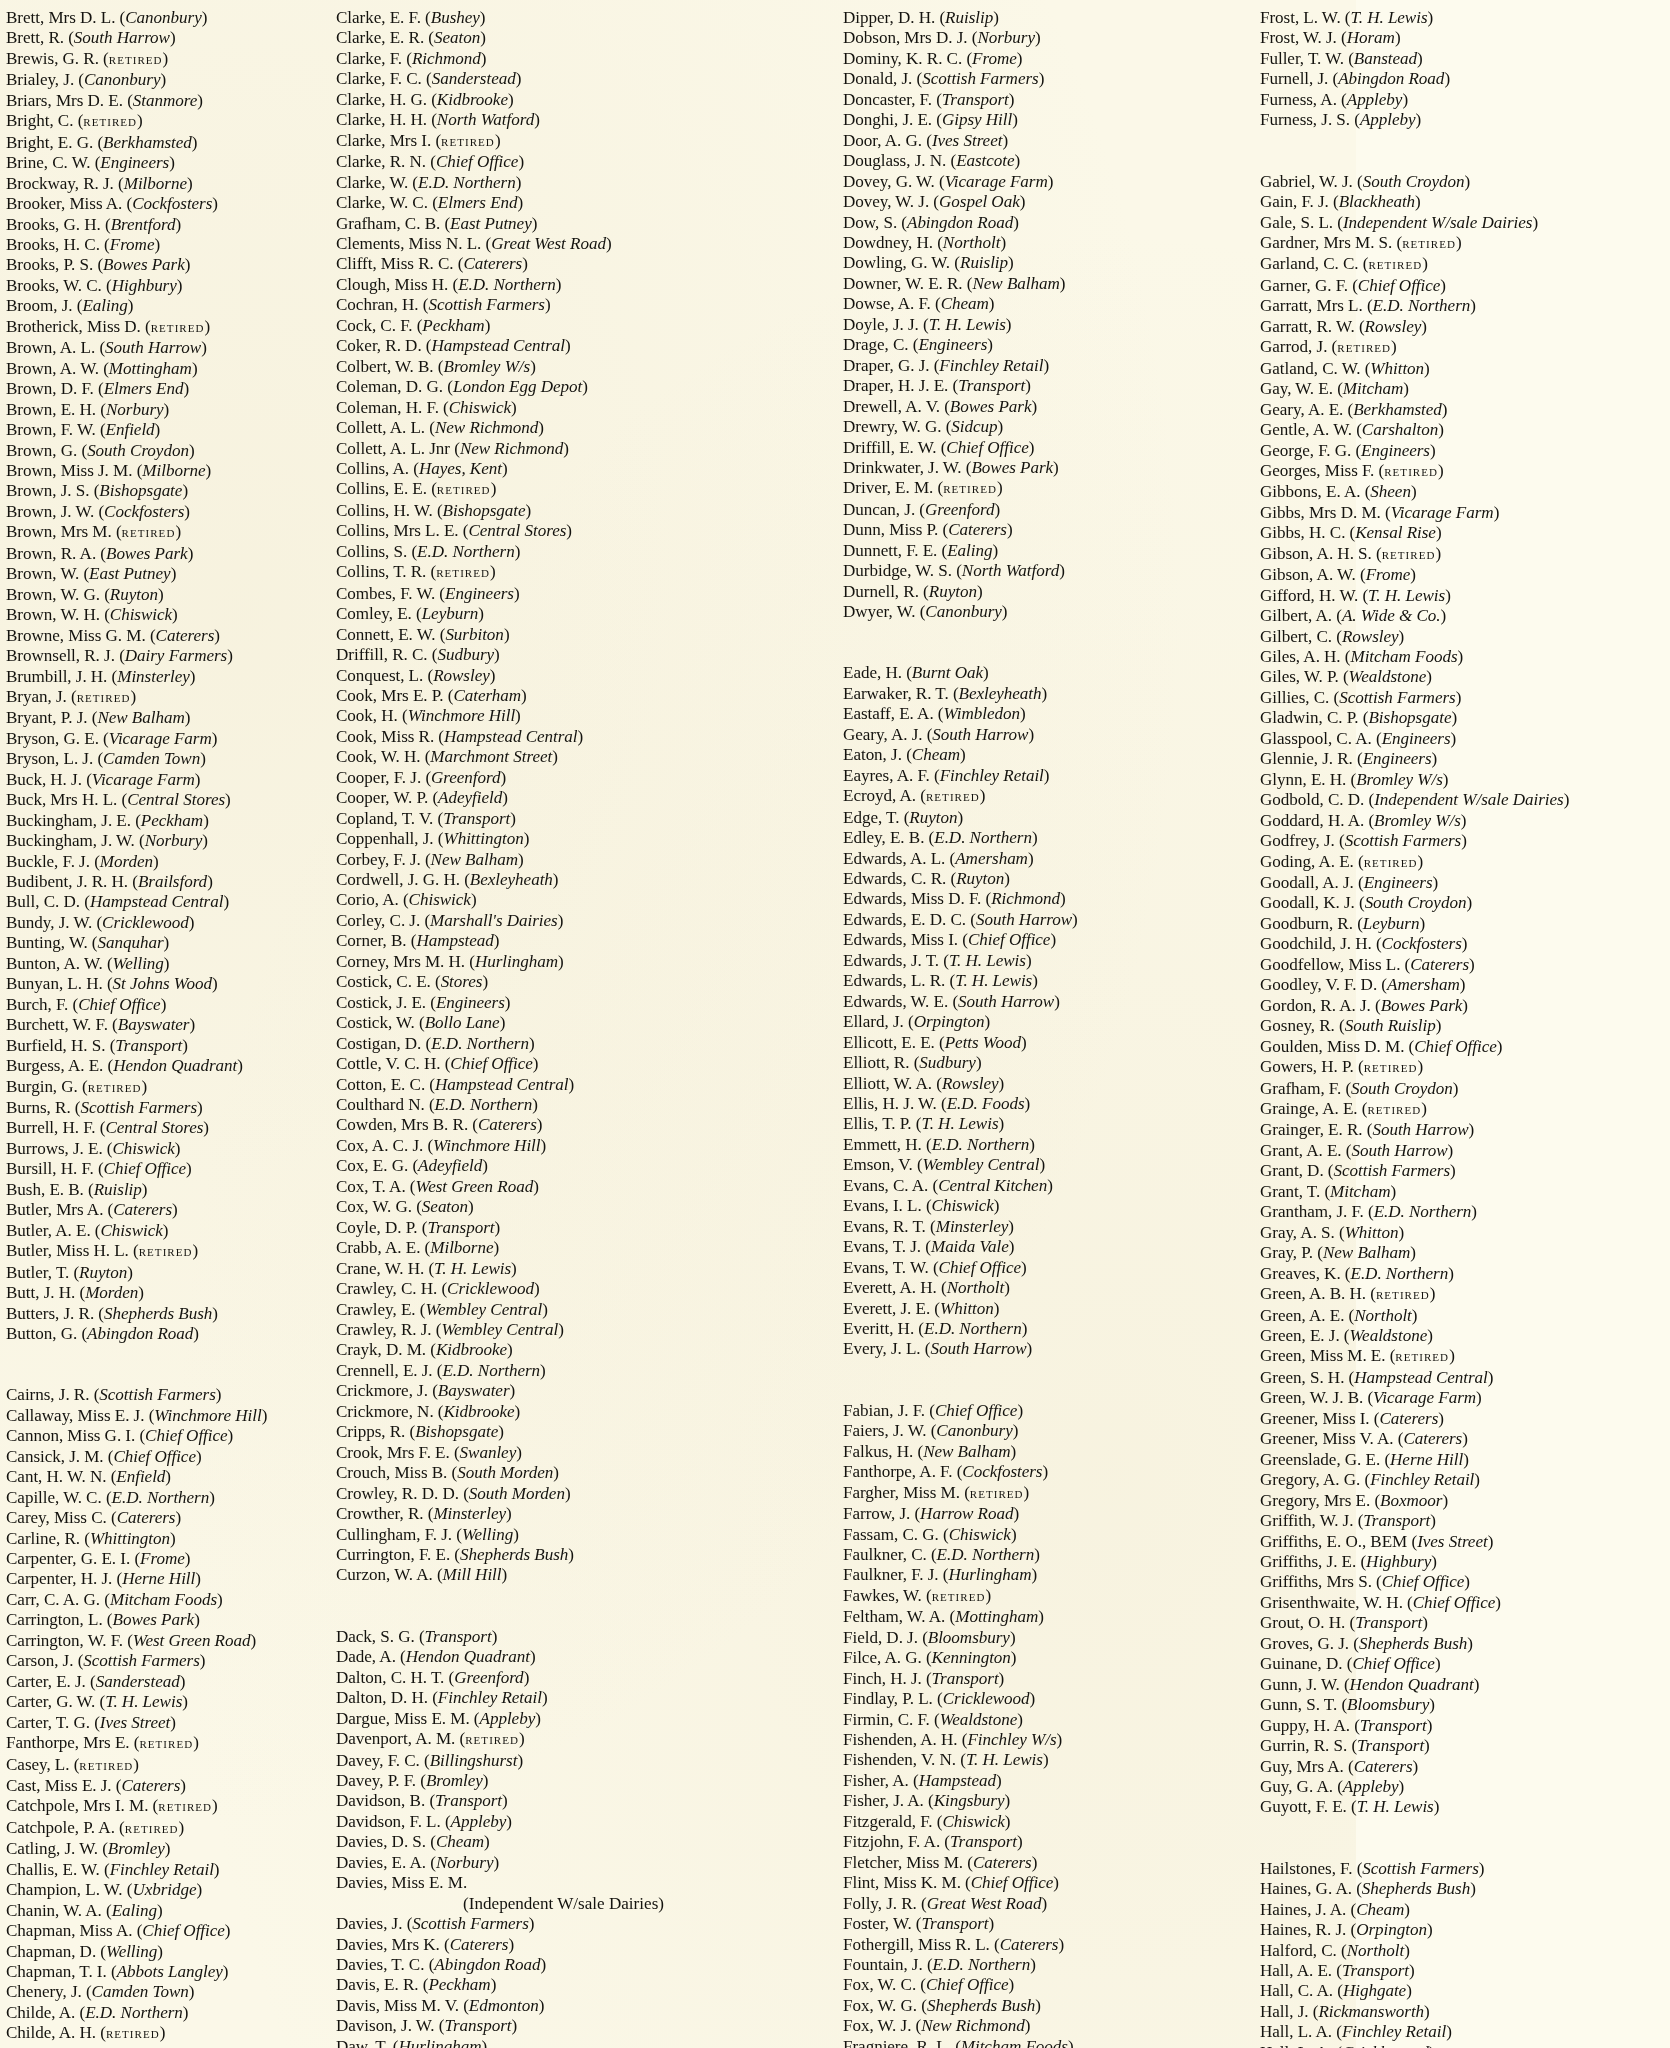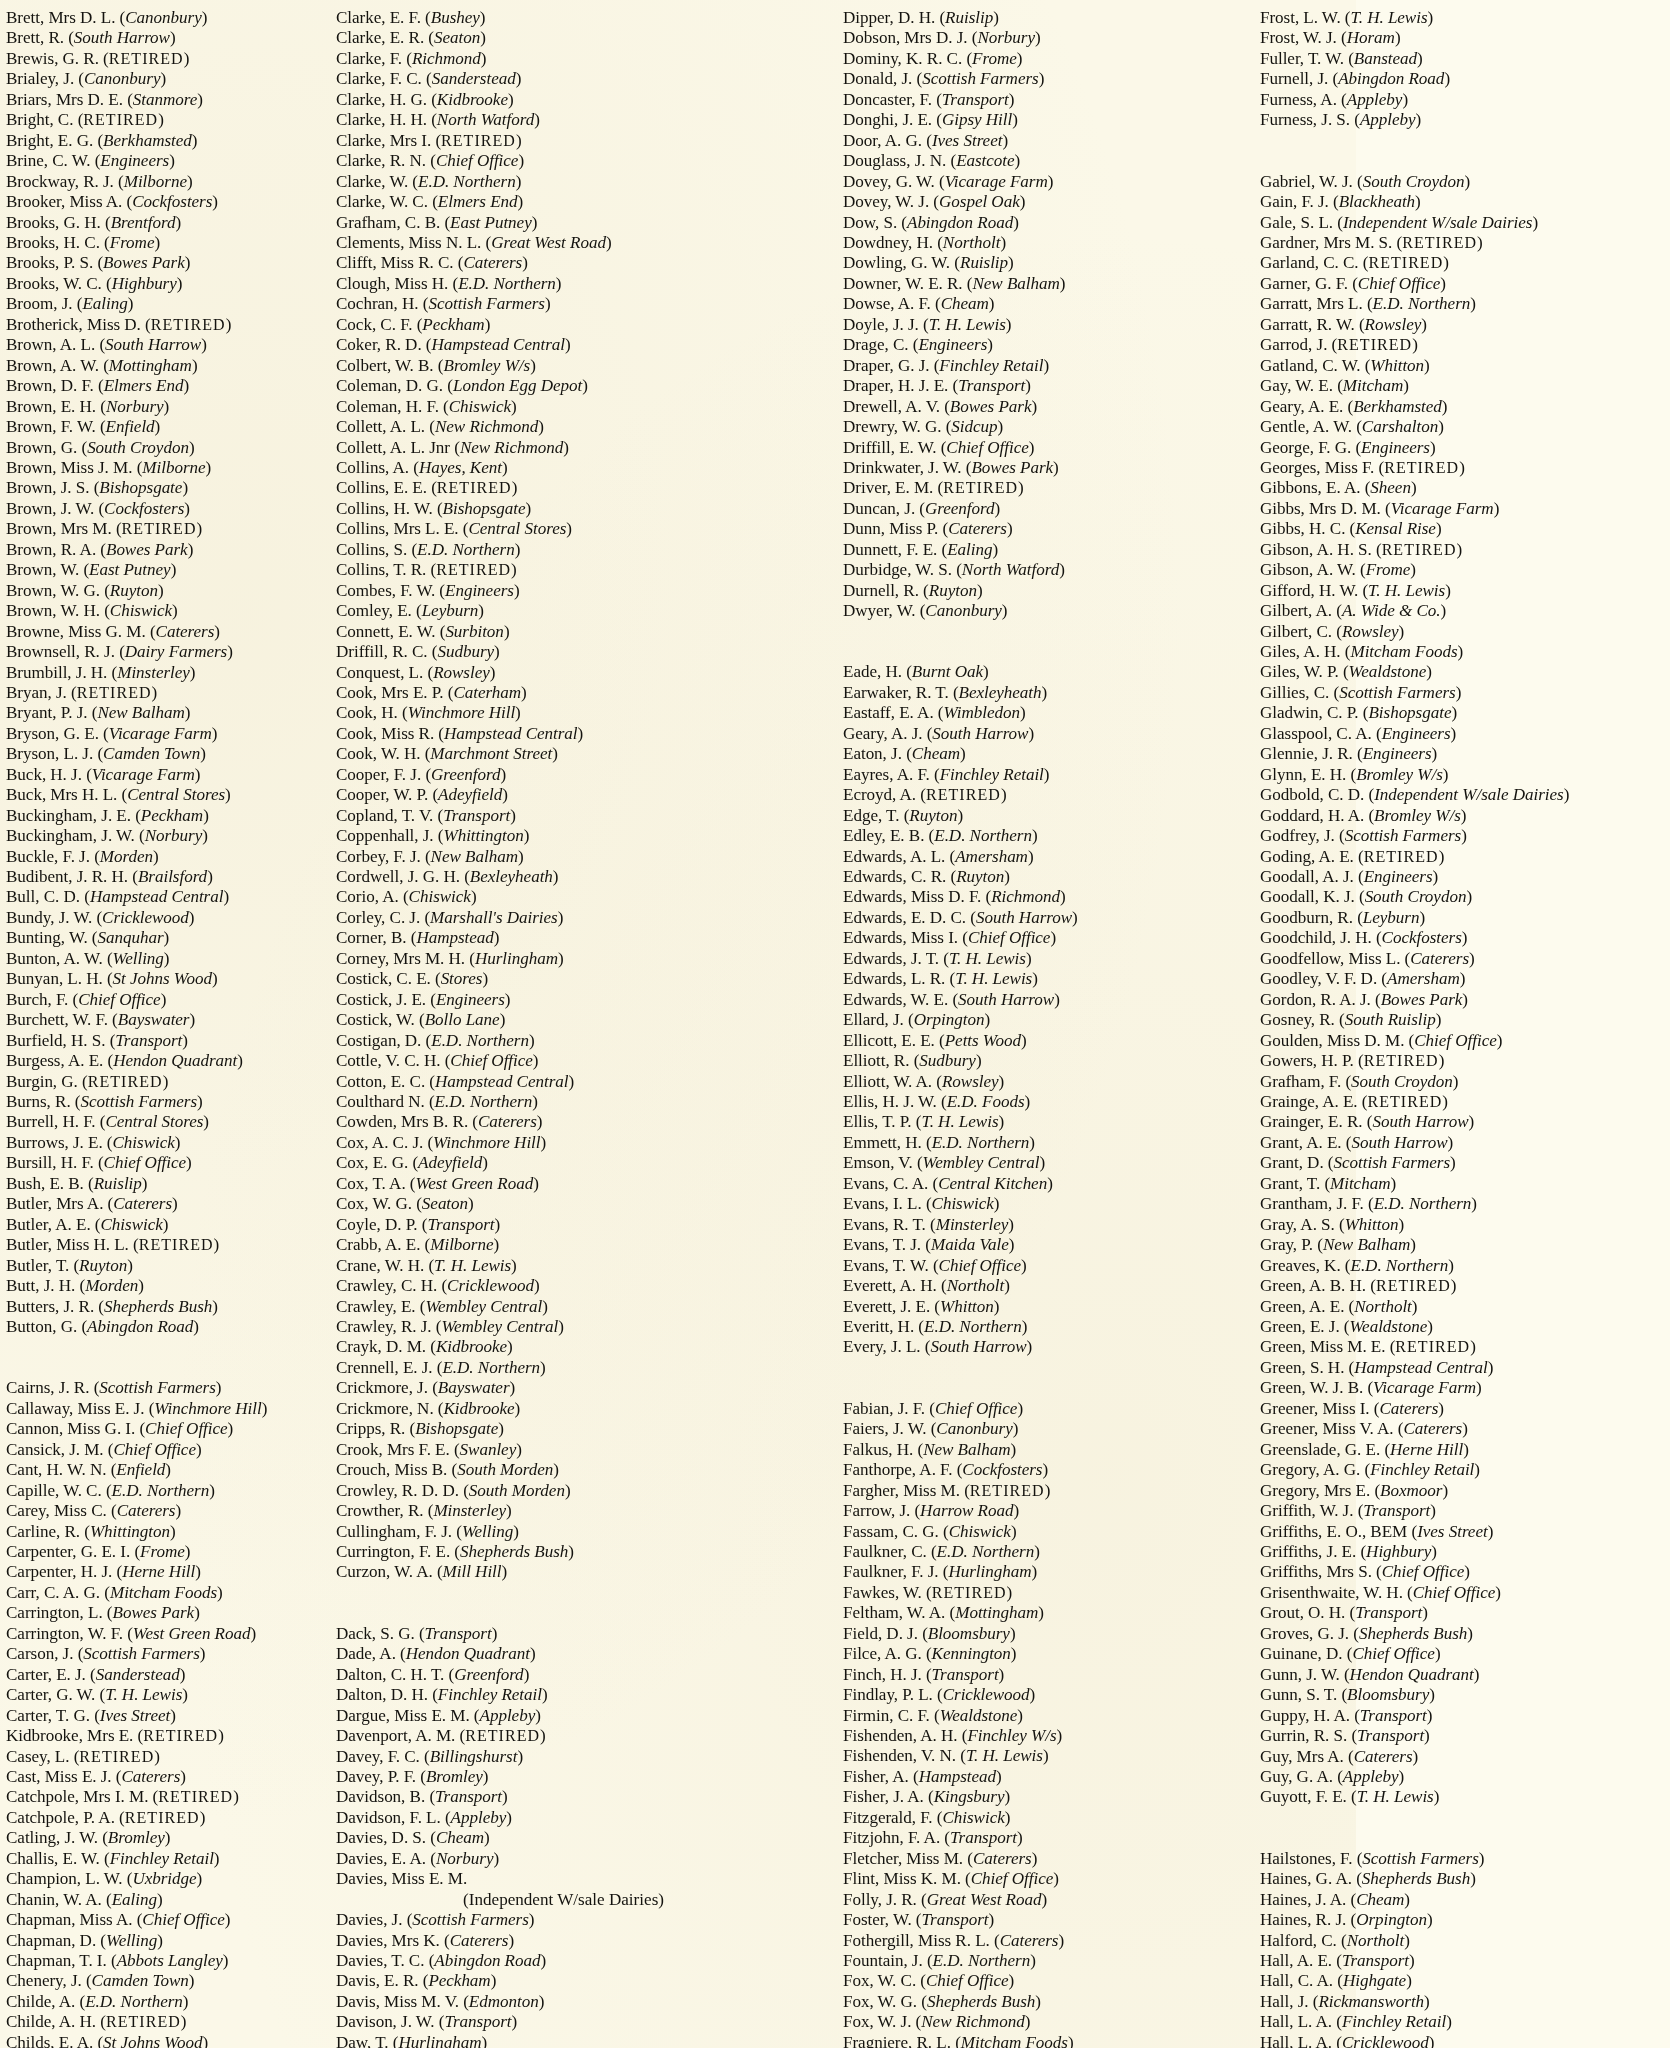--- a/index.html
+++ b/index.html
@@ -44,21 +44,21 @@
   }
   .col-1 .entry,.col-2 .entry{padding-left:0;}
   .col-3 .entry{padding-left:175px;}
   .col-4 .entry{padding-left:105px;}
 
   .nm{}
   .loc{font-style:italic;}
   .sc{
     font-style:normal;
     font-variant:normal;
-    font-size:16px;
+    font-size:11px;
     letter-spacing:1.05px;
   }
   .cont{
     font-size:17.1px;
     line-height:20.45px;
     white-space:nowrap;
     text-align:right;
     padding-right:2px;
   }
   .gap2{height:40.9px;}
@@ -151,21 +151,21 @@
         <div class="entry"><span class="nm">Carline, R.</span> (<span class="loc">Whittington</span>)</div>
         <div class="entry"><span class="nm">Carpenter, G. E. I.</span> (<span class="loc">Frome</span>)</div>
         <div class="entry"><span class="nm">Carpenter, H. J.</span> (<span class="loc">Herne Hill</span>)</div>
         <div class="entry"><span class="nm">Carr, C. A. G.</span> (<span class="loc">Mitcham Foods</span>)</div>
         <div class="entry"><span class="nm">Carrington, L.</span> (<span class="loc">Bowes Park</span>)</div>
         <div class="entry"><span class="nm">Carrington, W. F.</span> (<span class="loc">West Green Road</span>)</div>
         <div class="entry"><span class="nm">Carson, J.</span> (<span class="loc">Scottish Farmers</span>)</div>
         <div class="entry"><span class="nm">Carter, E. J.</span> (<span class="loc">Sanderstead</span>)</div>
         <div class="entry"><span class="nm">Carter, G. W.</span> (<span class="loc">T. H. Lewis</span>)</div>
         <div class="entry"><span class="nm">Carter, T. G.</span> (<span class="loc">Ives Street</span>)</div>
-        <div class="entry"><span class="nm">Kidbrooke, Mrs E.</span> (<span class="sc">RETIRED</span>)</div>
+        <div class="entry"><span class="nm">Fanthorpe, Mrs E.</span> (<span class="sc">RETIRED</span>)</div>
         <div class="entry"><span class="nm">Casey, L.</span> (<span class="sc">RETIRED</span>)</div>
         <div class="entry"><span class="nm">Cast, Miss E. J.</span> (<span class="loc">Caterers</span>)</div>
         <div class="entry"><span class="nm">Catchpole, Mrs I. M.</span> (<span class="sc">RETIRED</span>)</div>
         <div class="entry"><span class="nm">Catchpole, P. A.</span> (<span class="sc">RETIRED</span>)</div>
         <div class="entry"><span class="nm">Catling, J. W.</span> (<span class="loc">Bromley</span>)</div>
         <div class="entry"><span class="nm">Challis, E. W.</span> (<span class="loc">Finchley Retail</span>)</div>
         <div class="entry"><span class="nm">Champion, L. W.</span> (<span class="loc">Uxbridge</span>)</div>
         <div class="entry"><span class="nm">Chanin, W. A.</span> (<span class="loc">Ealing</span>)</div>
         <div class="entry"><span class="nm">Chapman, Miss A.</span> (<span class="loc">Chief Office</span>)</div>
         <div class="entry"><span class="nm">Chapman, D.</span> (<span class="loc">Welling</span>)</div>

